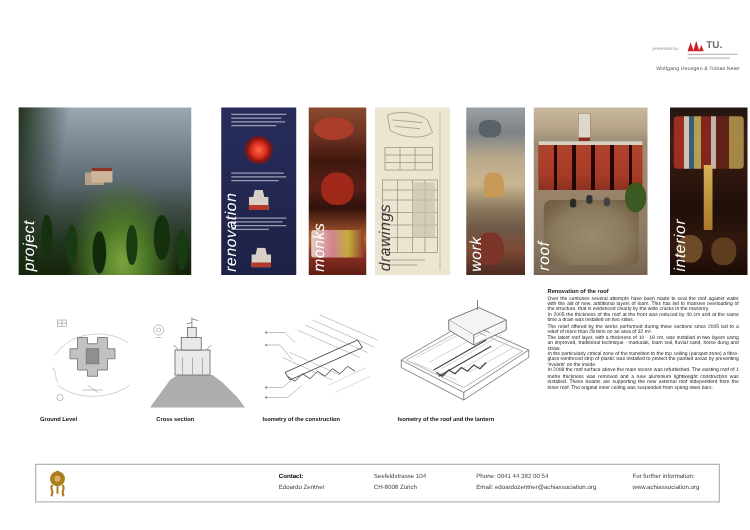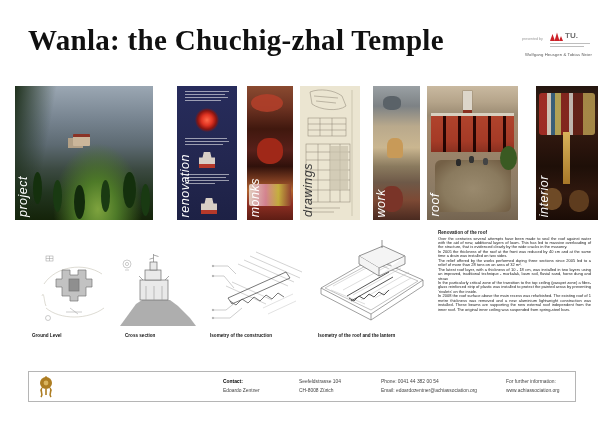--- a/index.html
+++ b/index.html
@@ -97,21 +97,20 @@
   .org{position:absolute;left:32px;top:5px;font-family:"Liberation Serif",serif;font-size:15px;
        letter-spacing:2.4px;color:#1a1a1a;white-space:nowrap;}
   .fcol{position:absolute;top:6px;font-size:4.9px;color:#444;line-height:8.5px;white-space:nowrap;}
   .fcol .lbl{font-weight:bold;color:#000;}
 </style>
 </head>
 <body>
 
 <div class="page">
 
-  <div class="title">Wanla: the Chuchig-zhal Temple</div>
 
   <div class="presenter">
     <span class="presented-by">presented by</span>
     <span class="tu-logo">
       <svg width="14" height="10" viewBox="0 0 14 10">
         <path d="M0,9 L2.5,2 L5,9 Z" fill="#cc2128"></path>
         <path d="M4.5,9 L7,0.5 L9.5,9 Z" fill="#cc2128"></path>
         <path d="M9,9 L11,4 L13,9 Z" fill="#cc2128"></path>
       </svg>
       <span class="tu-text"><span>TU.</span></span>

